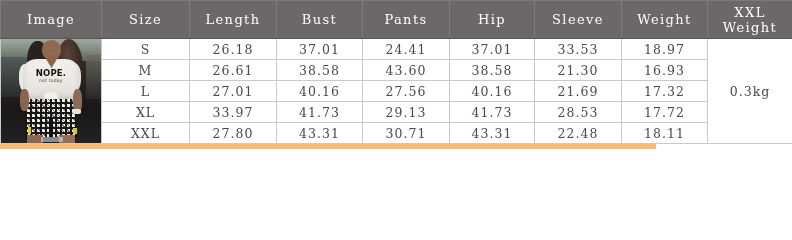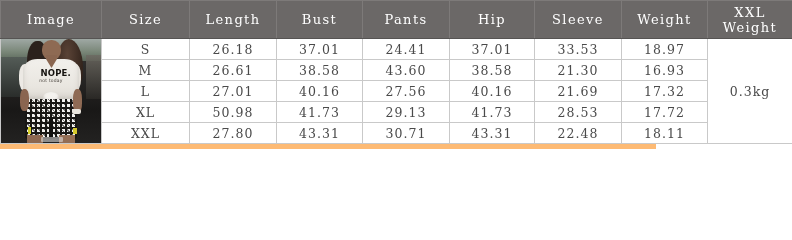--- a/index.html
+++ b/index.html
@@ -178,21 +178,21 @@
     left: 42px; top: 53px;
     width: 16px; height: 11px;
     background: #f4f2ee;
     border-radius: 50% 50% 45% 45%;
     box-shadow: inset 0 -2px 3px rgba(150,145,138,.45);
   }
   .photo .slogan {
     position: absolute;
     left: 30px; top: 30px;
     width: 40px;
-    text-align: right;
+    text-align: center;
     color: #15120f;
     font-family: "DejaVu Sans", "Liberation Sans", sans-serif;
     font-weight: bold;
     font-size: 8.5px;
     letter-spacing: 0.2px;
     line-height: 9px;
   }
   .photo .slogan-sub {
     position: absolute;
     left: 30px; top: 39px;
@@ -356,21 +356,21 @@
         <td>L</td>
         <td>27.01</td>
         <td>40.16</td>
         <td>27.56</td>
         <td>40.16</td>
         <td>21.69</td>
         <td>17.32</td>
       </tr>
       <tr>
         <td>XL</td>
-        <td>50.98</td>
+        <td>33.97</td>
         <td>41.73</td>
         <td>29.13</td>
         <td>41.73</td>
         <td>28.53</td>
         <td>17.72</td>
       </tr>
       <tr>
         <td>XXL</td>
         <td>27.80</td>
         <td>43.31</td>

